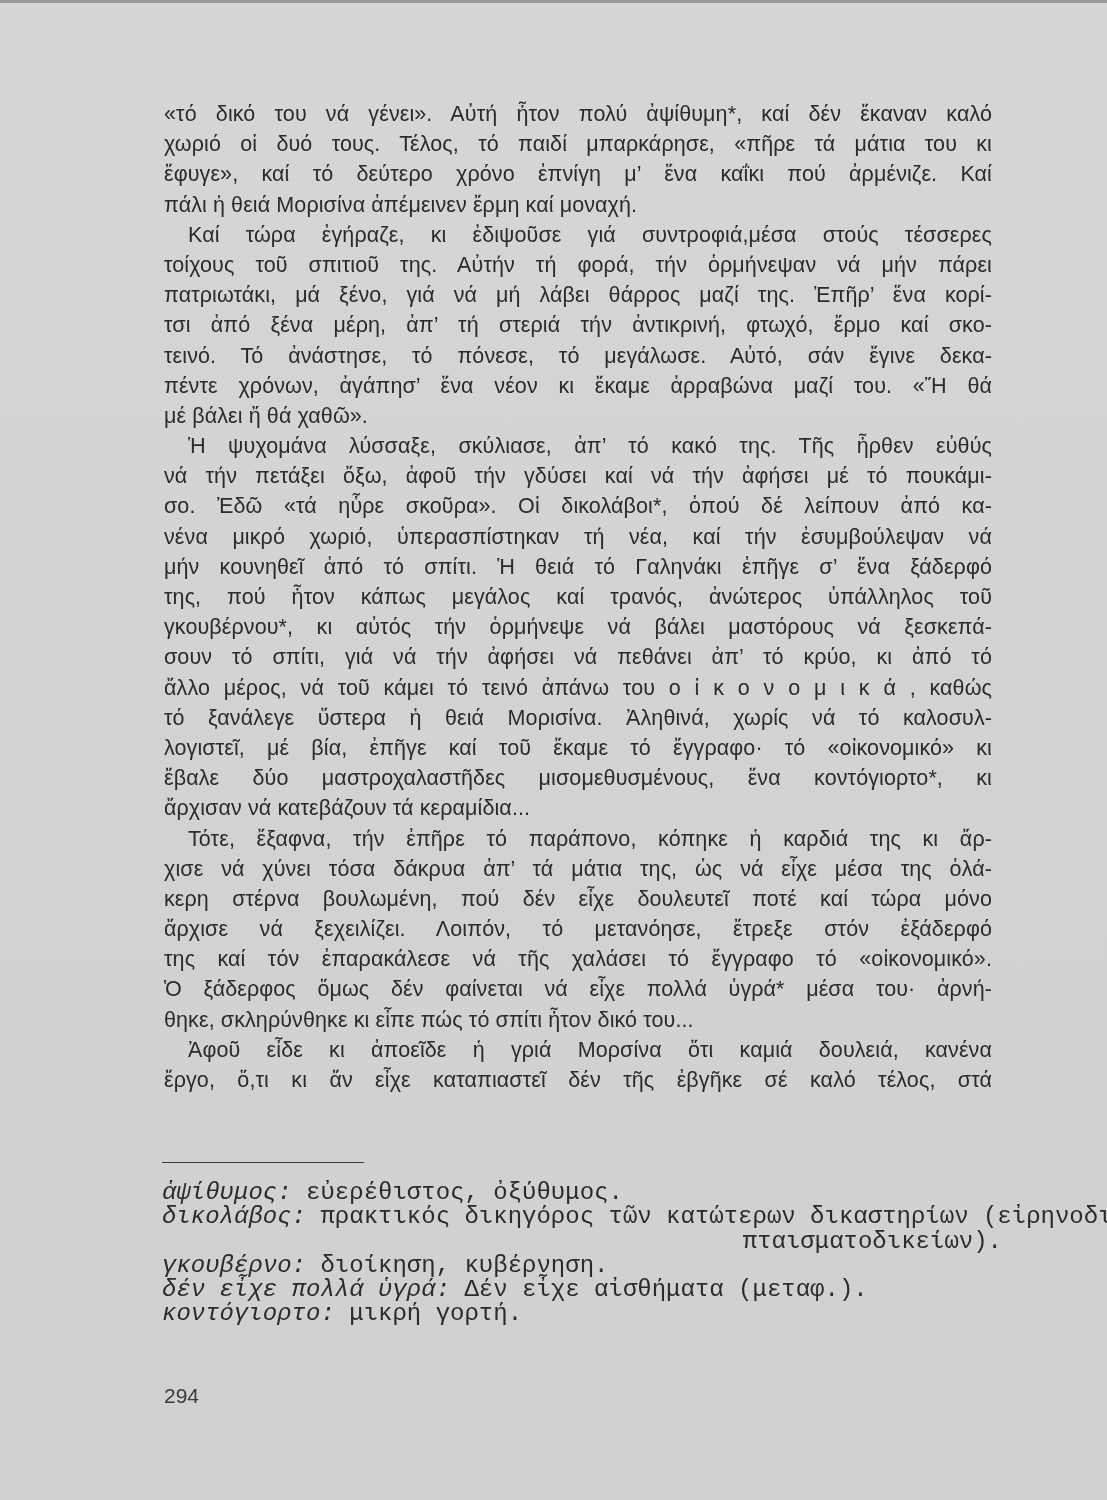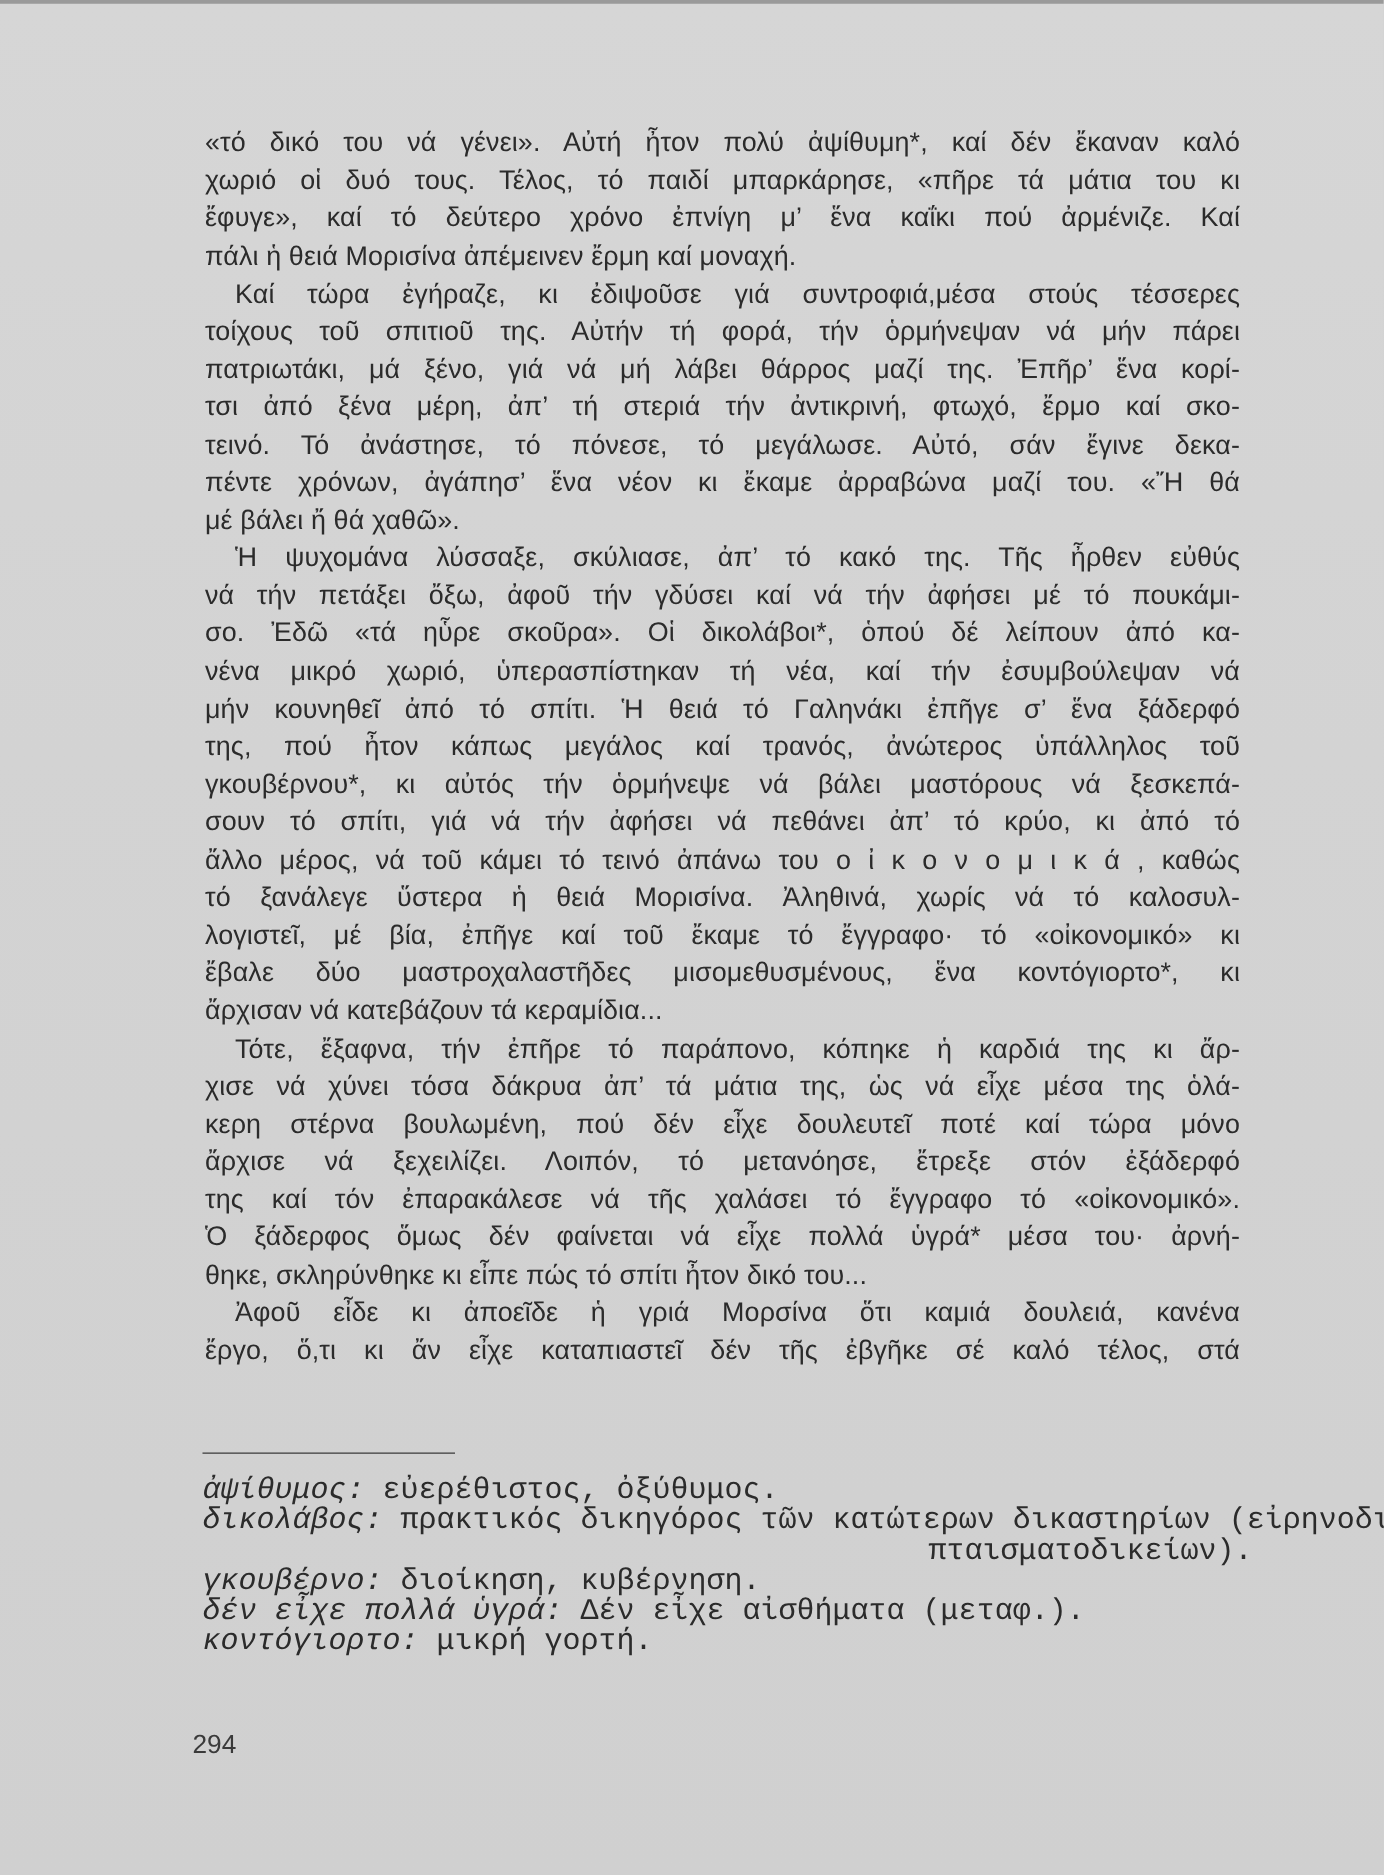--- a/index.html
+++ b/index.html
@@ -58,21 +58,21 @@
       display: block;
       font-size: 24px;
       line-height: 24.3px;
       white-space: nowrap;
       font-family: Liberation Mono, monospace;
     }
     .fn .term { font-style: italic; }
     .fn.cont { padding-left: 42px; text-align: right; }
     .page-number {
       position: absolute;
-      left: 154px;
+      left: 164px;
       top: 1381px;
       font-size: 21px;
       color: #3a3a3a;
     }
   </style>
 </head>
 <body>
 
 <div class="page">
 

